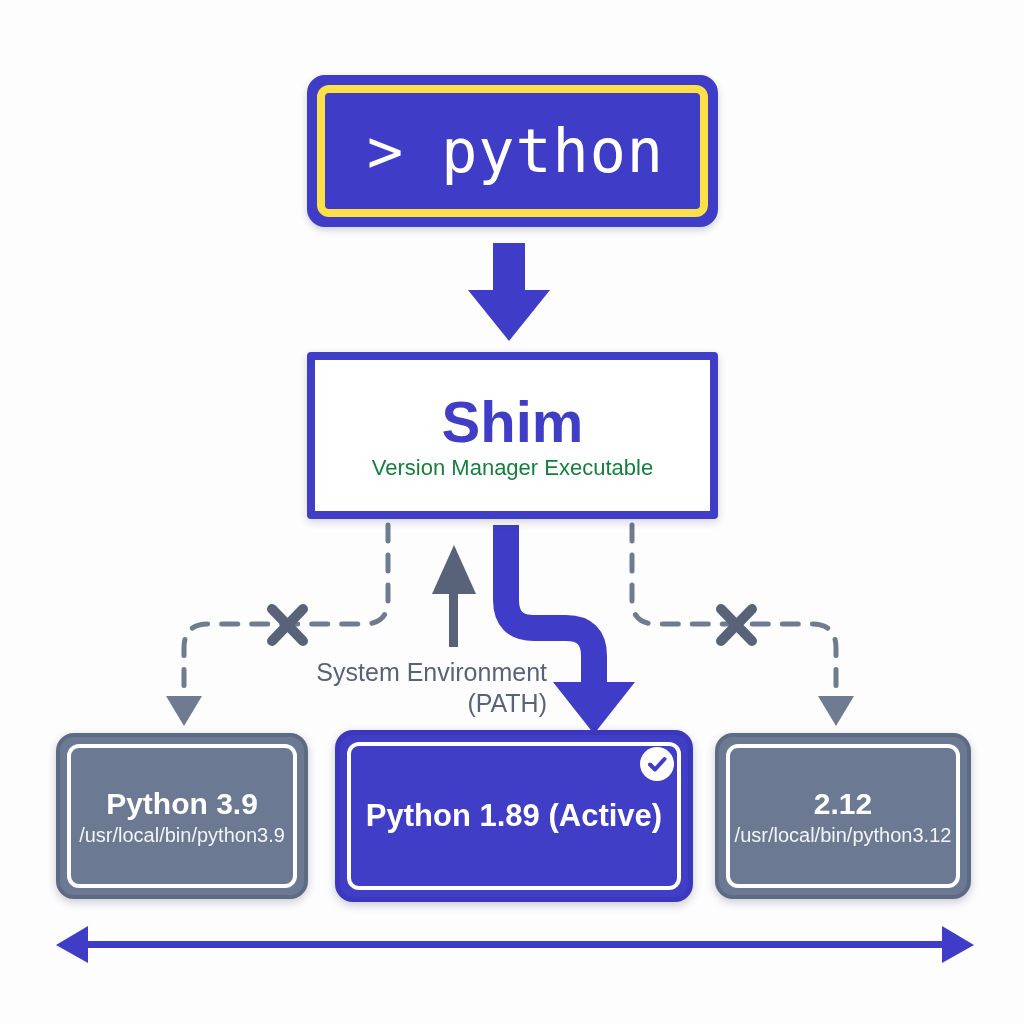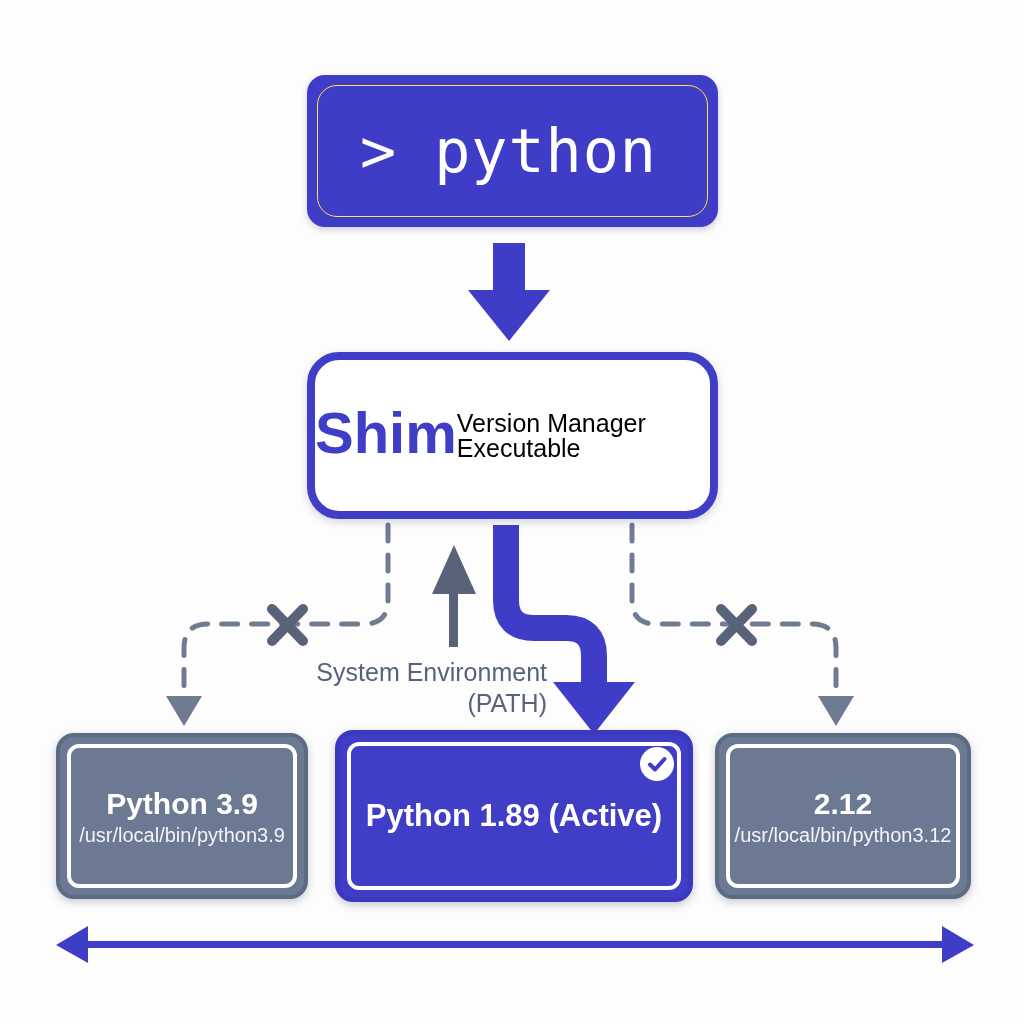--- a/index.html
+++ b/index.html
@@ -38,22 +38,22 @@
     border-radius: 18px;
     box-shadow: 0 3px 7px rgba(40,45,80,0.22);
     box-sizing: border-box;
   }
   .term-inner {
     position: absolute;
     left: 6px;
     top: 6px;
     right: 6px;
     bottom: 6px;
-    border: 1px solid #fde047;
-    border-radius: 20px;
+    border: 8px solid #fde047;
+    border-radius: 12px;
     display: flex;
     align-items: center;
     box-sizing: border-box;
   }
   .term-text {
     color: #ffffff;
     font-family: "DejaVu Sans Mono", "Liberation Mono", monospace;
     font-size: 60px;
     letter-spacing: 1px;
     padding-left: 42px;
@@ -62,37 +62,38 @@
 
   
   .shim-box {
     position: absolute;
     left: 307px;
     top: 352px;
     width: 411px;
     height: 167px;
     background: #ffffff;
     border: 8px solid #403dc6;
-    border-radius: 32px;
-    box-sizing: border-box;
-    display: flex;
+    border-radius: 4px;
+    box-sizing: border-box;
+    display: flex;
+    flex-direction: column;
     align-items: center;
     justify-content: center;
     box-shadow: 0 3px 8px rgba(40,45,80,0.20);
   }
   .shim-title {
     color: #403dc6;
     font-size: 58px;
     font-weight: bold;
     line-height: 1.0;
     margin-bottom: 6px;
   }
   .shim-sub {
-    color: #000000;
-    font-size: 25px;
+    color: #15803d;
+    font-size: 22px;
     line-height: 1.0;
   }
 
   
   .ver-box {
     position: absolute;
     border-radius: 18px;
     box-sizing: border-box;
     box-shadow: 0 3px 8px rgba(40,45,80,0.25);
   }

